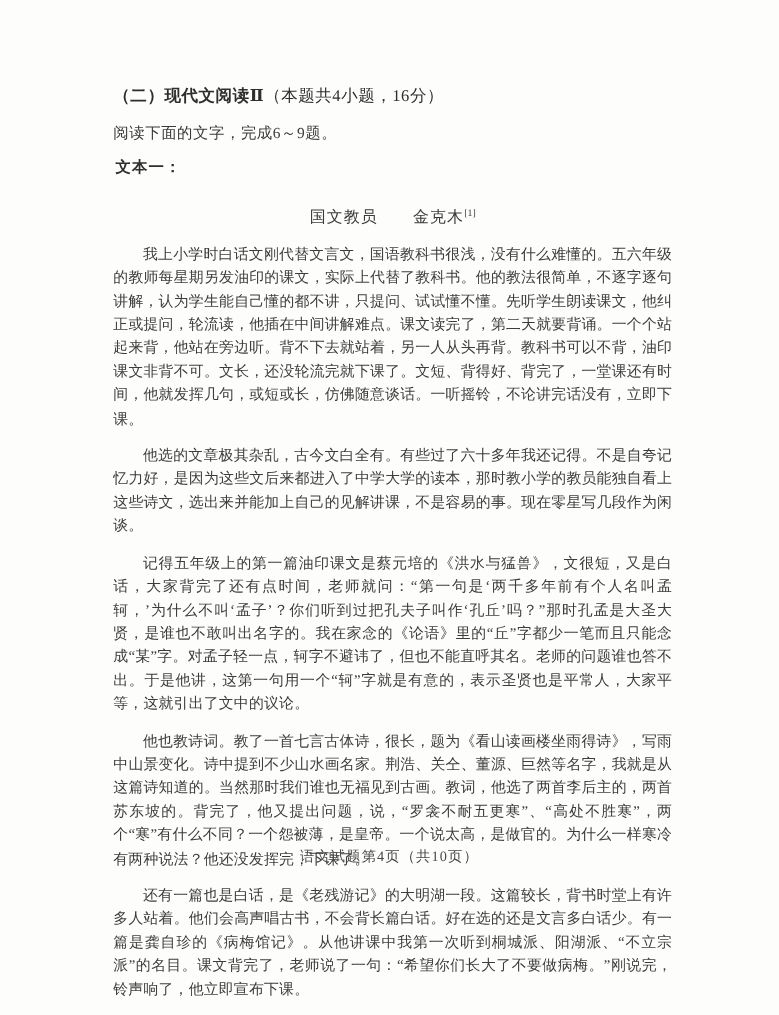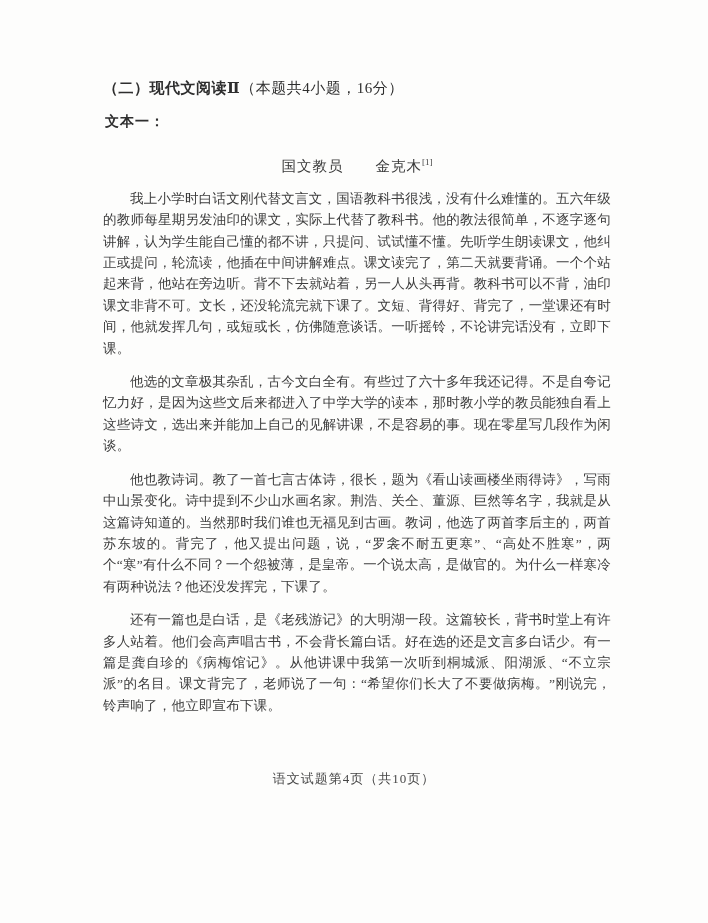--- a/index.html
+++ b/index.html
@@ -100,30 +100,32 @@
 <body>
 
 <div class="scan-page">
 
   <div class="content">
 
     <div class="section-heading">
       <span class="bold-part">（二）现代文阅读Ⅱ</span><span class="meta-part">（本题共4小题，16分）</span>
     </div>
 
+    <p class="instruction">阅读下面的文字，完成6～9题。</p>
 
     <p class="text-label">文本一：</p>
 
     <div class="article-title-line">
       <span>国文教员</span><span class="title-gap"></span><span>金克木</span><sup class="note-sup">[1]</sup>
     </div>
 
     <div class="article-body">
       <p>我上小学时白话文刚代替文言文，国语教科书很浅，没有什么难懂的。五六年级的教师每星期另发油印的课文，实际上代替了教科书。他的教法很简单，不逐字逐句讲解，认为学生能自己懂的都不讲，只提问、试试懂不懂。先听学生朗读课文，他纠正或提问，轮流读，他插在中间讲解难点。课文读完了，第二天就要背诵。一个个站起来背，他站在旁边听。背不下去就站着，另一人从头再背。教科书可以不背，油印课文非背不可。文长，还没轮流完就下课了。文短、背得好、背完了，一堂课还有时间，他就发挥几句，或短或长，仿佛随意谈话。一听摇铃，不论讲完话没有，立即下课。</p>
       <p>他选的文章极其杂乱，古今文白全有。有些过了六十多年我还记得。不是自夸记忆力好，是因为这些文后来都进入了中学大学的读本，那时教小学的教员能独自看上这些诗文，选出来并能加上自己的见解讲课，不是容易的事。现在零星写几段作为闲谈。</p>
+      <p>记得五年级上的第一篇油印课文是蔡元培的《洪水与猛兽》，文很短，又是白话，大家背完了还有点时间，老师就问：“第一句是‘两千多年前有个人名叫孟轲，’为什么不叫‘孟子’？你们听到过把孔夫子叫作‘孔丘’吗？”那时孔孟是大圣大贤，是谁也不敢叫出名字的。我在家念的《论语》里的“丘”字都少一笔而且只能念成“某”字。对孟子轻一点，轲字不避讳了，但也不能直呼其名。老师的问题谁也答不出。于是他讲，这第一句用一个“轲”字就是有意的，表示圣贤也是平常人，大家平等，这就引出了文中的议论。</p>
       <p>他也教诗词。教了一首七言古体诗，很长，题为《看山读画楼坐雨得诗》，写雨中山景变化。诗中提到不少山水画名家。荆浩、关仝、董源、巨然等名字，我就是从这篇诗知道的。当然那时我们谁也无福见到古画。教词，他选了两首李后主的，两首苏东坡的。背完了，他又提出问题，说，“罗衾不耐五更寒”、“高处不胜寒”，两个“寒”有什么不同？一个怨被薄，是皇帝。一个说太高，是做官的。为什么一样寒冷有两种说法？他还没发挥完，下课了。</p>
       <p>还有一篇也是白话，是《老残游记》的大明湖一段。这篇较长，背书时堂上有许多人站着。他们会高声唱古书，不会背长篇白话。好在选的还是文言多白话少。有一篇是龚自珍的《病梅馆记》。从他讲课中我第一次听到桐城派、阳湖派、“不立宗派”的名目。课文背完了，老师说了一句：“希望你们长大了不要做病梅。”刚说完，铃声响了，他立即宣布下课。</p>
     </div>
 
   </div>
 
   <div class="page-footer">语文试题第4页（共10页）</div>
 
 </div>
 

